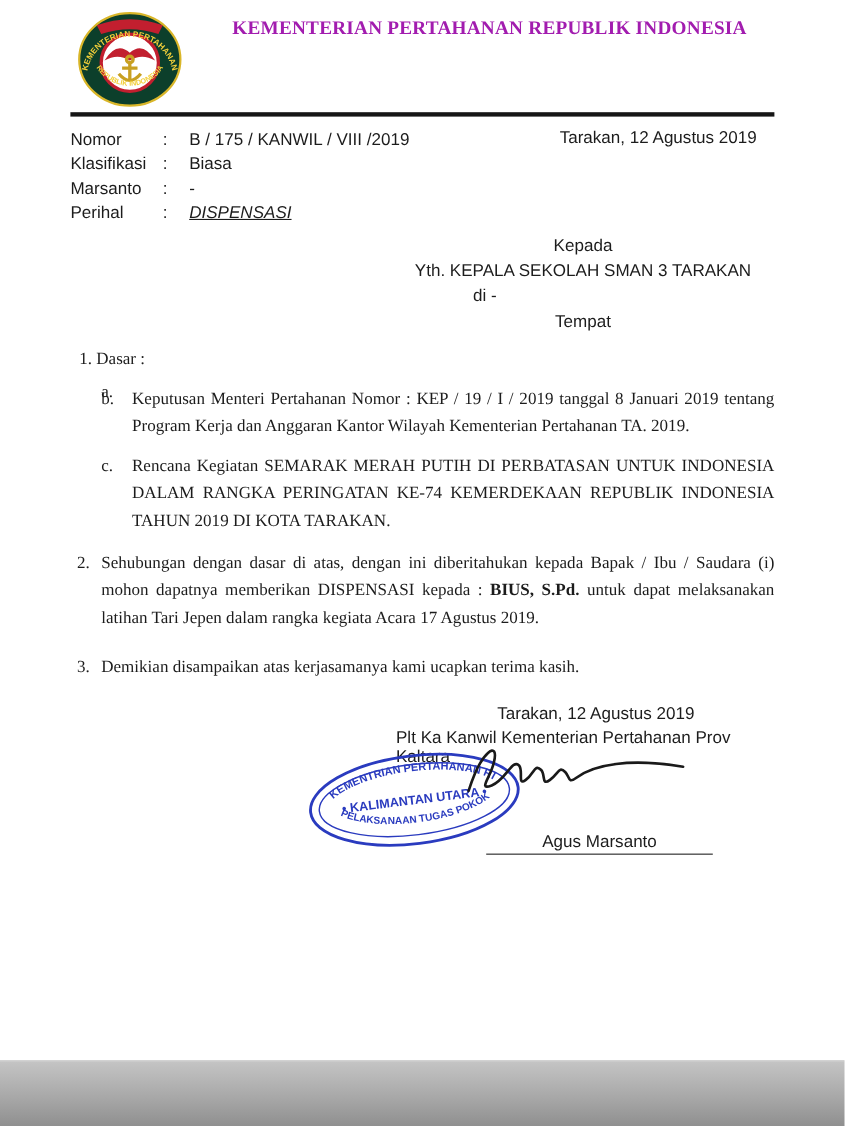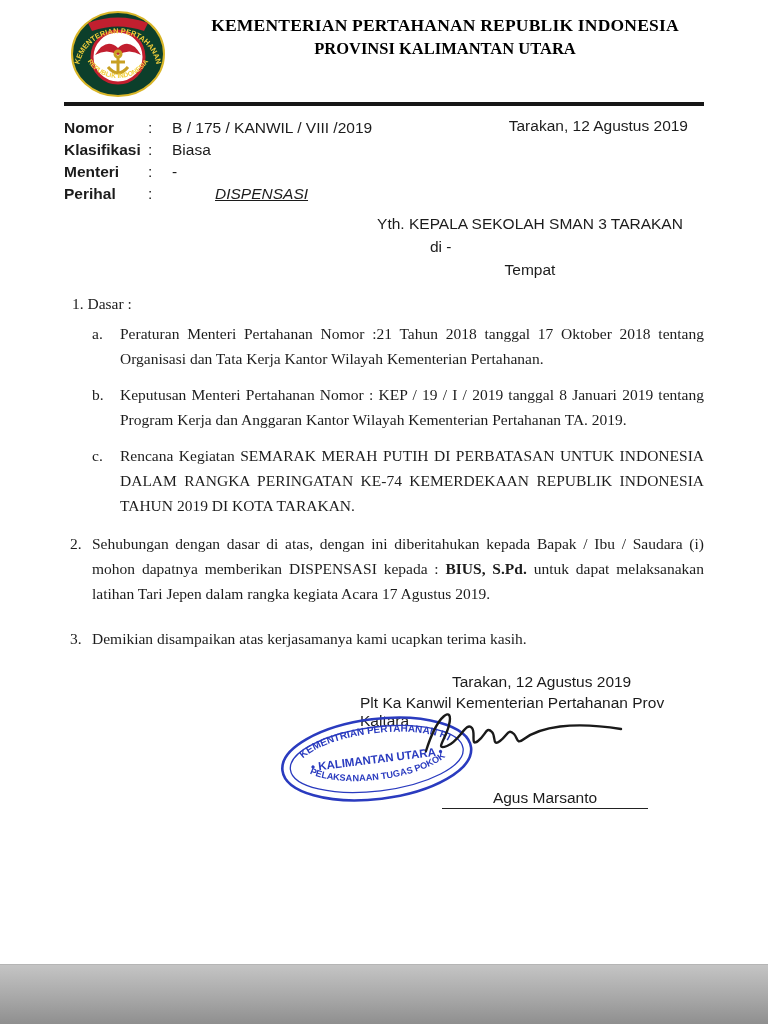--- a/index.html
+++ b/index.html
@@ -8,33 +8,33 @@
   .page {
     width:768px; height:1024px; position:relative; overflow:hidden;
     background:#ffffff; color:#1c1c1c;
     font-family:"Liberation Sans", sans-serif;
   }
   
   .letter-header { position:relative; height:88px; margin:10px 64px 0; }
   .emblem-wrap { position:absolute; left:6px; top:0; width:96px; height:88px; }
   .header-text {
     position:absolute; left:122px; right:0; top:4px; text-align:center;
-    font-family:"Liberation Serif", serif; font-weight:bold; color:#000000;
+    font-family:"Liberation Serif", serif; font-weight:bold; color:#a21caf;
   }
   .header-line1 { font-size:17.5px; line-height:23px; letter-spacing:0.2px; }
   .header-line2 { font-size:17px;   line-height:23px; }
   .header-line3 { font-size:16.5px; line-height:23px; }
   .header-rule { margin:4px 64px 0; border-top:4px solid #161616; }
   
   .meta { position:relative; margin:11px 64px 0; font-size:15.5px; }
   .meta-row { display:flex; line-height:22px; }
-  .meta-label { width:84px;font-weight:bold; }
+  .meta-label { width:84px; }
   .meta-colon { width:24px; }
   .meta-date { position:absolute; top:0; right:16px; }
-  .perihal-value { font-style:italic; text-decoration:underline;margin-left:43px; }
+  .perihal-value { font-style:italic; text-decoration:underline; }
   
   .recipient { margin:7px 0 0 364px; width:332px; font-size:15.5px; line-height:23px; }
   .recipient .center { text-align:center; }
   .recipient .di-line { padding-left:66px; }
   
   .letter-body { margin:10px 64px 0; font-size:15.5px; line-height:25px;font-family:Liberation Serif, serif; }
   .dasar-head { padding-left:8px; margin-bottom:5px; }
   .sub-item { position:relative; padding-left:56px; text-align:justify; margin-bottom:11px; }
   .sub-marker { position:absolute; left:28px; }
   .num-item { position:relative; padding-left:28px; text-align:justify; margin-top:13px; }
@@ -82,61 +82,60 @@
           <textPath href="#emb-top-arc" startOffset="50%" text-anchor="middle">KEMENTERIAN PERTAHANAN</textPath>
         </text>
         <path id="emb-bot-arc" d="M15 46 A 35 33 0 0 0 81 46" fill="none"></path>
         <text font-size="6.6" font-weight="bold" fill="#f2cf3a" font-family="Liberation Sans, sans-serif">
           <textPath href="#emb-bot-arc" startOffset="50%" text-anchor="middle">REPUBLIK INDONESIA</textPath>
         </text>
       </svg>
     </div>
     <div class="header-text">
       <div class="header-line1">KEMENTERIAN  PERTAHANAN  REPUBLIK INDONESIA</div>
-      <div class="header-line3">PROVINSI KALIMANTAN UTARA</div>
     </div>
   </div>
   <div class="header-rule"></div>
 
   <div class="meta">
     <div class="meta-row">
       <span class="meta-label">Nomor</span>
       <span class="meta-colon">:</span>
       <span class="meta-value">B /  175   / KANWIL / VIII /2019</span>
     </div>
     <div class="meta-row">
       <span class="meta-label">Klasifikasi</span>
       <span class="meta-colon">:</span>
       <span class="meta-value">Biasa</span>
     </div>
     <div class="meta-row">
-      <span class="meta-label">Menteri</span>
+      <span class="meta-label">Marsanto</span>
       <span class="meta-colon">:</span>
       <span class="meta-value">-</span>
     </div>
     <div class="meta-row">
       <span class="meta-label">Perihal</span>
       <span class="meta-colon">:</span>
       <span class="meta-value perihal-value">DISPENSASI</span>
     </div>
     <span class="meta-date">Tarakan,  12   Agustus 2019</span>
   </div>
 
   <div class="recipient">
+    <div class="center">Kepada</div>
     <div class="center">Yth. KEPALA SEKOLAH SMAN 3 TARAKAN</div>
     <div class="di-line">di -</div>
     <div class="center">Tempat</div>
   </div>
 
   <div class="letter-body">
     <div class="dasar-head">1. Dasar :</div>
 
     <div class="sub-item">
       <span class="sub-marker">a.</span>
-      <span>Peraturan Menteri Pertahanan Nomor :21 Tahun 2018 tanggal 17 Oktober 2018 tentang Organisasi dan Tata Kerja Kantor Wilayah Kementerian Pertahanan.</span>
     </div>
     <div class="sub-item">
       <span class="sub-marker">b.</span>
       <span>Keputusan Menteri Pertahanan Nomor : KEP / 19 / I / 2019 tanggal 8 Januari 2019 tentang Program Kerja dan Anggaran Kantor Wilayah Kementerian Pertahanan TA. 2019.</span>
     </div>
     <div class="sub-item">
       <span class="sub-marker">c.</span>
       <span>Rencana Kegiatan SEMARAK MERAH PUTIH DI PERBATASAN UNTUK INDONESIA DALAM RANGKA PERINGATAN KE-74 KEMERDEKAAN REPUBLIK INDONESIA TAHUN 2019 DI KOTA TARAKAN.</span>
     </div>
 

